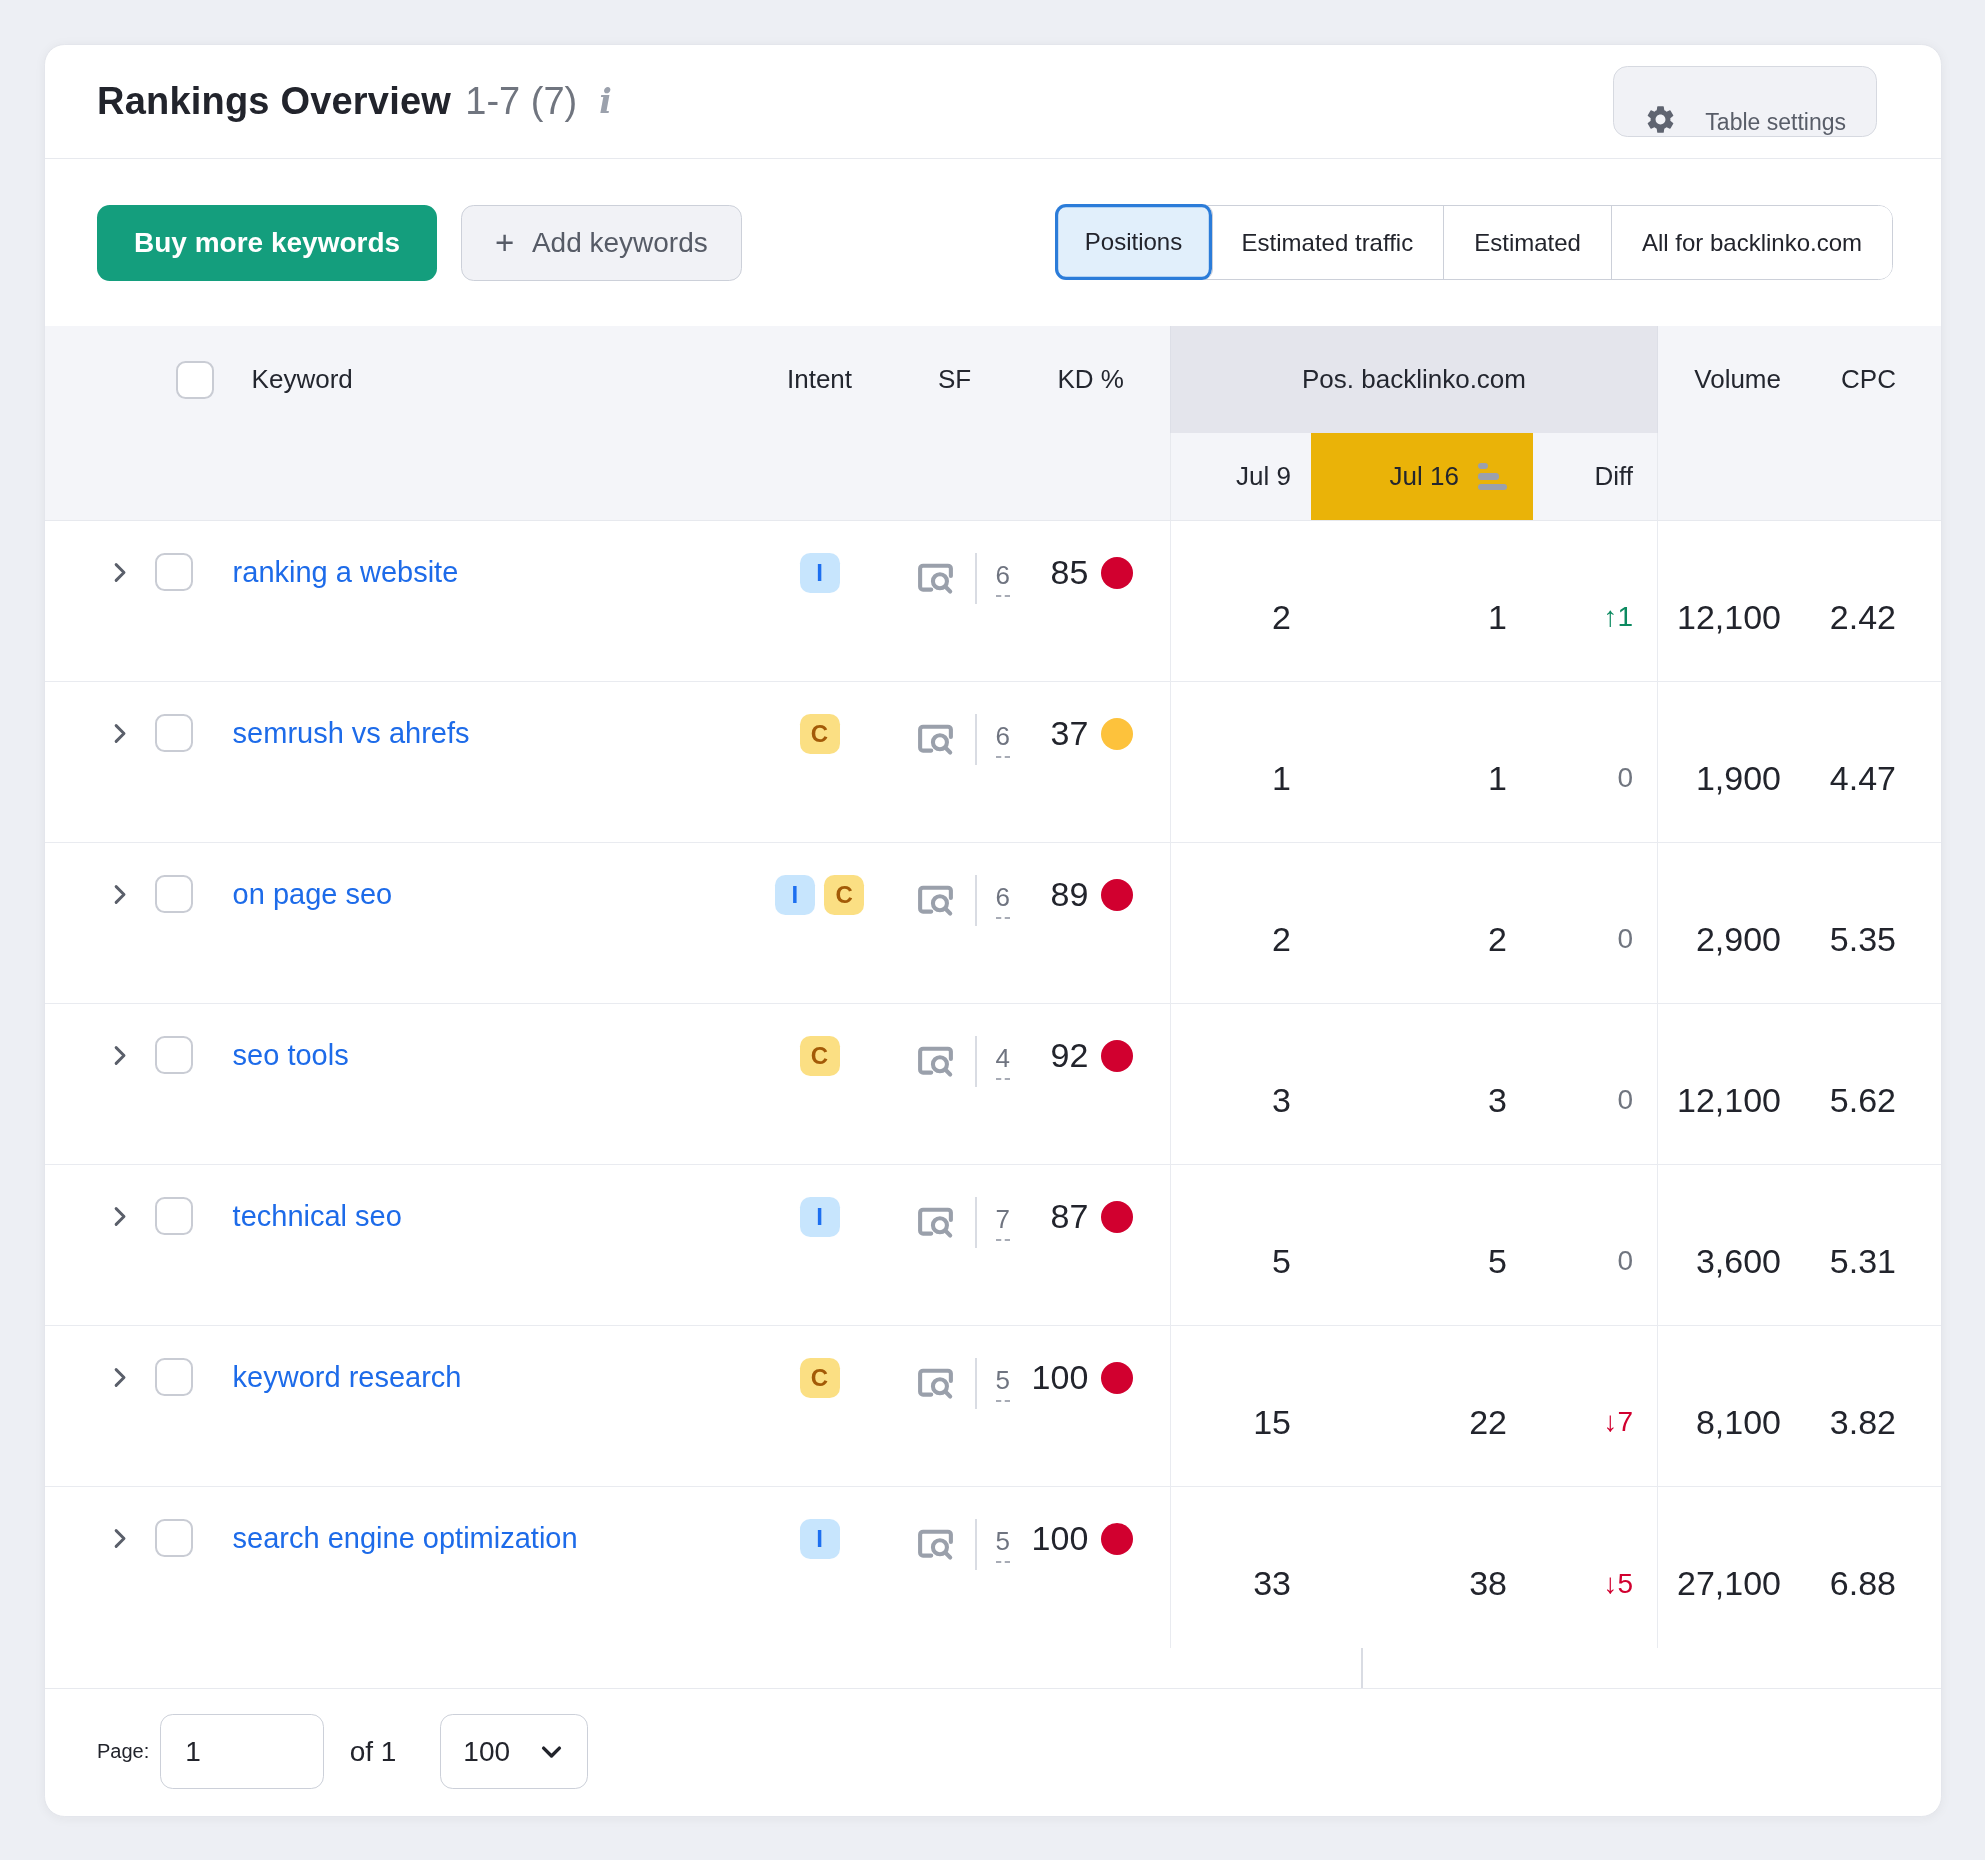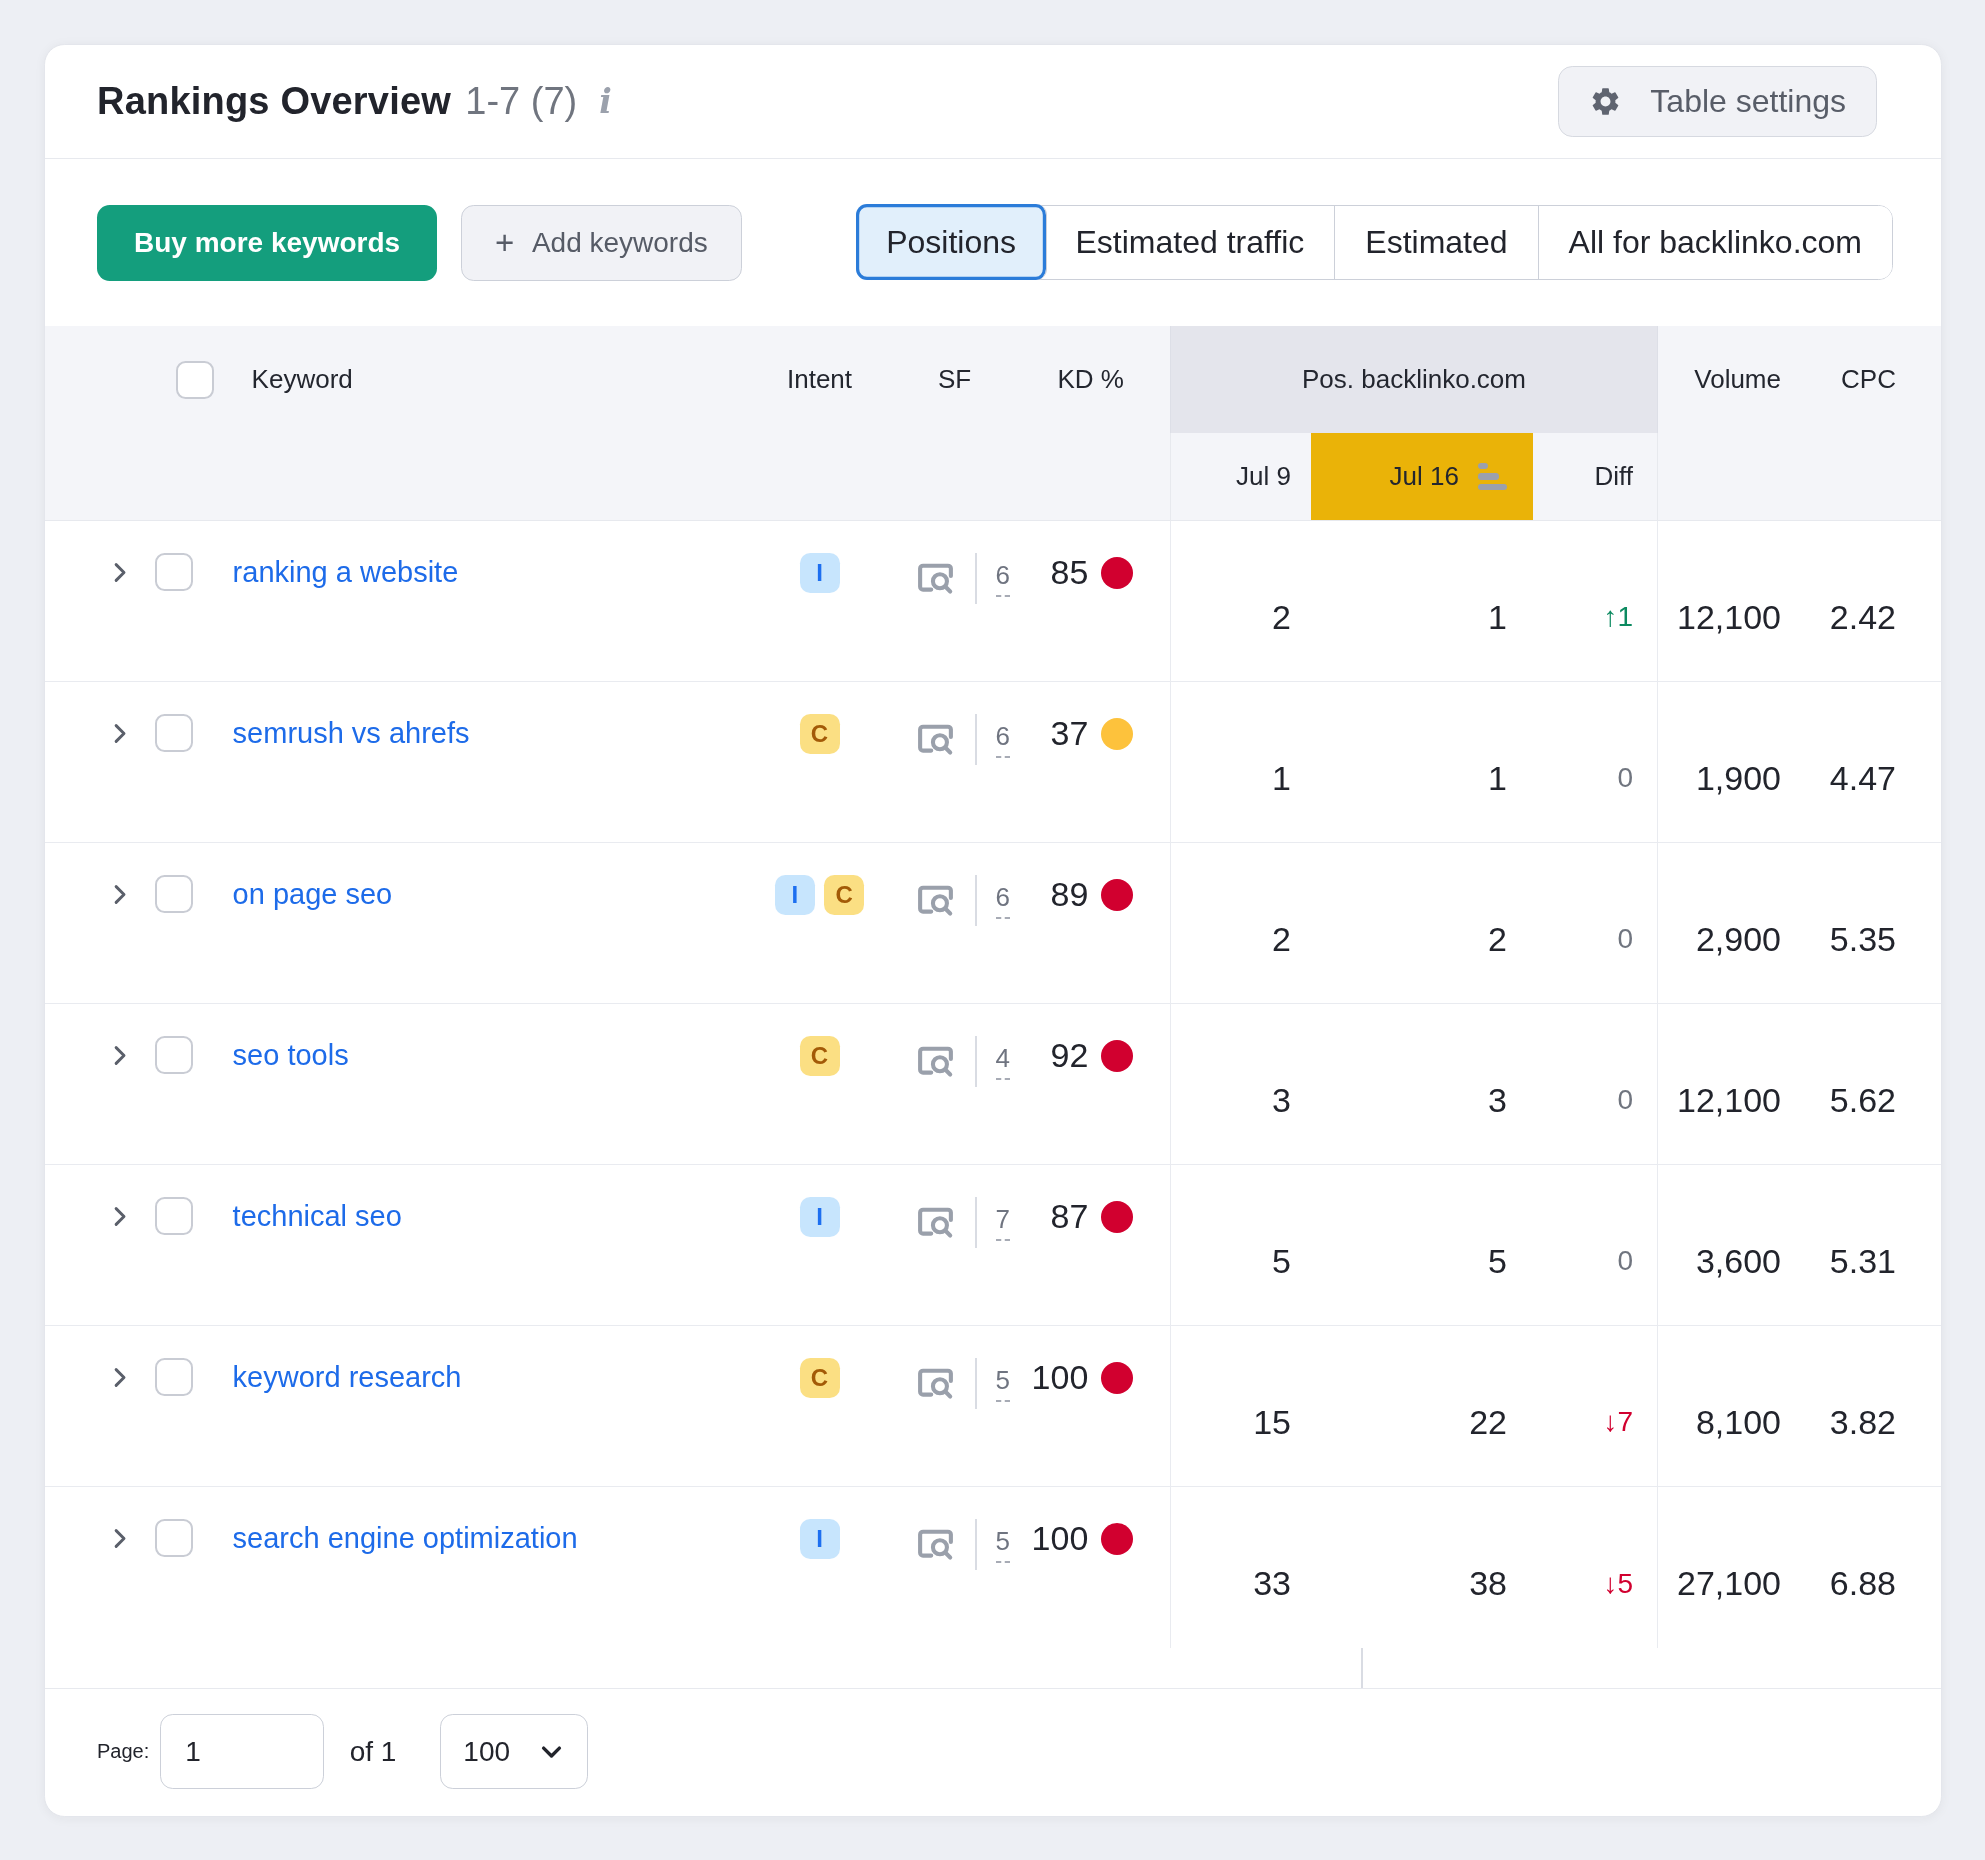--- a/index.html
+++ b/index.html
@@ -17,34 +17,34 @@
     box-shadow:0 1.6px 11px rgba(30,34,48,.05);
     box-sizing:border-box;overflow:hidden;
   }
   
   .titlebar{height:114px;display:flex;align-items:center;padding:0 64px 0 52px;
     border-bottom:1.6px solid #e7e9ee;box-sizing:border-box;}
   .title{font-size:38px;font-weight:700;color:#22242c;letter-spacing:0.2px;}
   .title-range{font-size:38px;font-weight:400;color:#70757f;margin-left:14.3px;}
   .info-i{font-family:"DejaVu Serif",serif;font-style:italic;font-weight:700;
     font-size:33px;color:#9ba1ac;margin-left:22px;}
-  .settings-btn{margin-left:auto;display:flex;align-items:center;gap:28px;
+  .settings-btn{margin-left:auto;display:flex;align-items:flex-end;gap:28px;
     height:71px;padding:0 30px;background:#f1f2f6;border:1.6px solid #d6d9e0;
-    border-radius:14.3px;font-size:32px;font-weight:500;color:#585d68;cursor:pointer;box-sizing:border-box;}
+    border-radius:14.3px;font-size:23px;font-weight:500;color:#585d68;cursor:pointer;box-sizing:border-box;}
   
   .toolbar{height:167px;display:flex;align-items:center;padding:0 48px 0 52px;box-sizing:border-box;}
   .btn-green{height:76px;padding:0 37px;background:#149e7d;color:#fff;border:none;
     border-radius:12.7px;font-size:28px;font-weight:600;display:flex;align-items:center;cursor:pointer;}
   .btn-gray{height:76px;padding:0 33px;background:#f1f2f6;border:1.6px solid #ccd0d9;color:#565b66;
     border-radius:12.7px;font-size:28px;font-weight:500;display:flex;align-items:center;gap:17.5px;
     margin-left:24px;cursor:pointer;box-sizing:border-box;}
   .plus{font-size:33px;font-weight:400;line-height:1;color:#565b66;}
   .segmented{margin-left:auto;display:flex;border:1.6px solid #ccd0d9;border-radius:14.3px;background:#fff;}
   .seg{position:relative;height:73px;padding:0 30px;display:flex;align-items:center;
-    font-size:32px;color:#22242c;background:#fff;border:none;border-right:1.6px solid #ccd0d9;
+    font-size:24px;color:#22242c;background:#fff;border:none;border-right:1.6px solid #ccd0d9;
     cursor:pointer;font-family:inherit;}
   .seg:first-child{border-top-left-radius:12.7px;border-bottom-left-radius:12.7px;}
   .seg:last-child{border-right:none;border-top-right-radius:12.7px;border-bottom-right-radius:12.7px;}
   .seg.active{background:#e1effb;box-shadow:inset 0 0 0 3.2px #2b7cd9;border-radius:11px;margin:-1.6px;height:76px;z-index:1;}
   
   .grid{display:grid;grid-template-columns:703px 143px 127px 152px 141px 222px 125px 141px 145px;align-items:center;}
   .thead{background:#f4f5f9;border-bottom:1.6px solid #e7e9ee;}
   .thead .r1{height:107px;}
   .thead .r2{height:87px;}
   .th{font-size:26px;font-weight:500;color:#23262f;}

